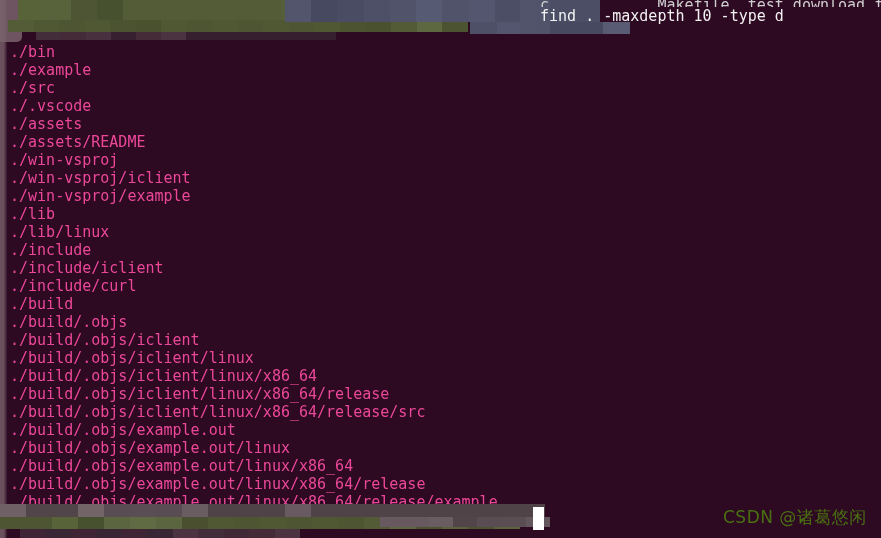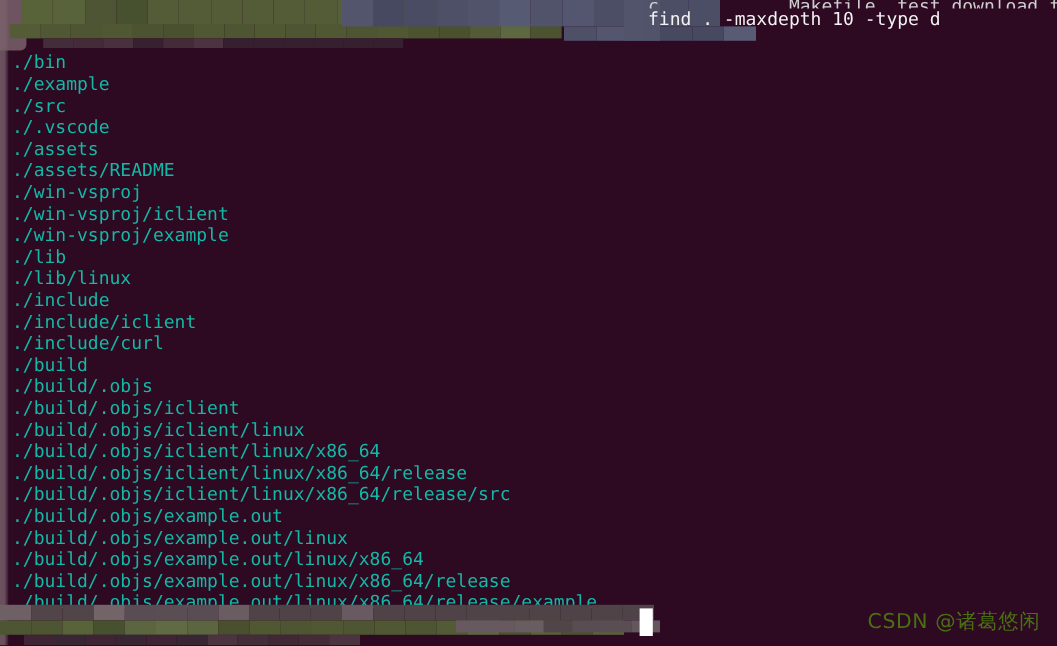--- a/index.html
+++ b/index.html
@@ -67,21 +67,21 @@
     font-size: 15px;
     white-space: pre;
   }
 
   
   #listing {
     position: absolute;
     left: 10px;
     top: 43px;
     width: 860px;
-    color: #14b8a6;
+    color: #ec4899;
     font-size: 15px;
     line-height: 18px;
     white-space: pre;
   }
   #listing .row { height: 18px; }
 
   
   #mosaic-bot-a { left: 0px;   top: 504px; width: 545px; height: 13px; }
   #mosaic-bot-b { left: 0px;   top: 517px; width: 520px; height: 12px; }
   #mosaic-bot-c { left: 20px;  top: 529px; width: 280px; height: 9px;  }

